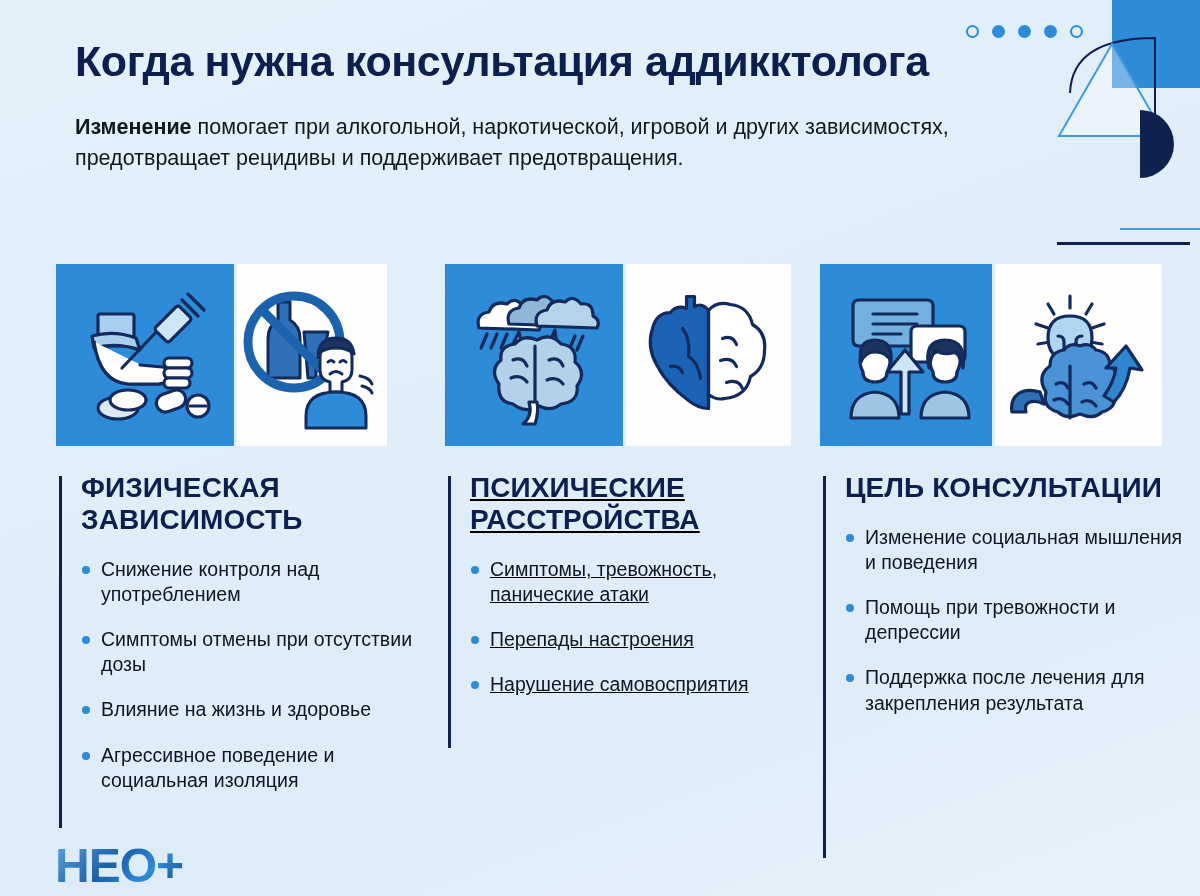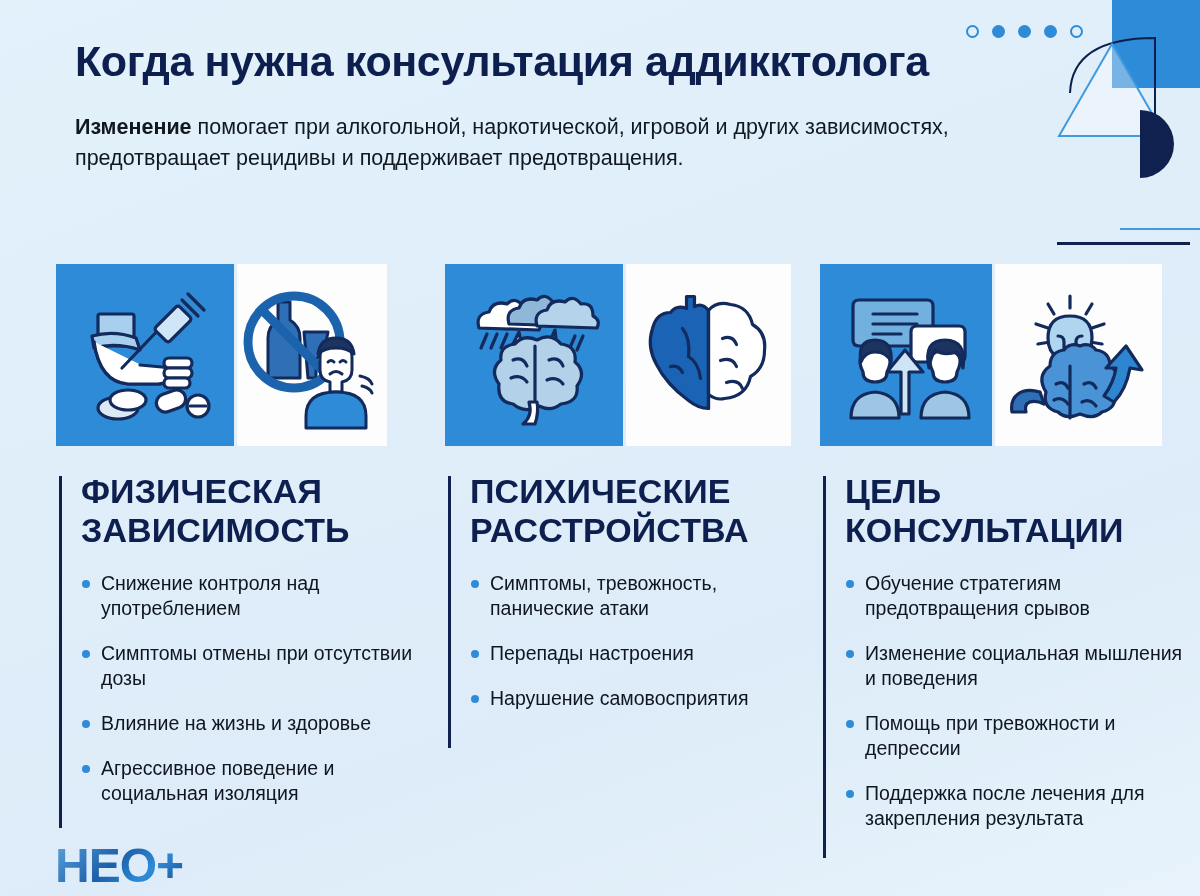--- a/index.html
+++ b/index.html
@@ -45,21 +45,21 @@
     max-width:1040px;
   }
   .subtitle b { font-weight:700; }
 
   
   .columns {
     position:absolute; left:0; top:264px; width:1200px; display:flex;
   }
   .col { position:relative; }
   .col-1 { width:374px; margin-left:56px; }
-  .col-2 { width:346px; margin-left:15px; }
+  .col-2 { width:346px; margin-left:15px;text-decoration:underline; }
   .col-3 { width:374px; margin-left:29px; }
 
   .imgstrip { display:flex; height:182px; }
   .panel { position:relative; overflow:hidden; }
   .panel.blue  { background:#2e8bd8; }
   .panel.white { background:#fdfdfd; }
   .col-1 .panel.blue  { width:178px; }
   .col-1 .panel.white { width:150px; margin-left:3px; }
   .col-2 .panel.blue  { width:178px; }
   .col-2 .panel.white { width:165px; margin-left:3px; }
@@ -69,21 +69,21 @@
 
   .body-block { position:relative; padding-left:25px; margin-top:26px; }
   .divider {
     position:absolute; left:3px; top:4px; width:2.5px; background:#10204f;
   }
   .col-1 .divider { height:352px; }
   .col-2 .divider { height:272px; }
   .col-3 .divider { height:382px; }
 
   .cat-title {
-    font-size:34px; font-weight:700; line-height:1.14; color:#0d1f4e;
+    font-size:28px; font-weight:700; line-height:1.14; color:#0d1f4e;
     text-transform:uppercase; letter-spacing:0.1px;
   }
   ul.bullets { list-style:none; margin-top:21px; }
   ul.bullets li {
     position:relative; padding-left:20px; margin-bottom:20px;
     font-size:19.5px; line-height:1.29; color:#0f1620;
   }
   ul.bullets li::before {
     content:""; position:absolute; left:1px; top:9px;
     width:8px; height:8px; border-radius:50%; background:#2e8bd8;
@@ -282,21 +282,20 @@
             <path d="M100 116 q 10 -14 12 -28 l -10 0 l 20 -22 l 16 24 l -12 -2 q -4 22 -16 34 z" fill="#2f86d0"></path>
             <path d="M36 112 q -14 -4 -22 2 q -8 6 -6 18 l 14 0 q -2 -8 4 -10 q 6 -2 14 2 z" fill="#2f6fb5"></path>
           </g>
         </svg>
       </div>
     </div>
     <div class="body-block">
       <span class="divider"></span>
       <h2 class="cat-title">ЦЕЛЬ КОНСУЛЬТАЦИИ</h2>
       <ul class="bullets">
-        <li>Обучение стратегиям предотвращения срывов</li>
         <li>Изменение социальная мышления и поведения</li>
         <li>Помощь при тревожности и депрессии</li>
         <li>Поддержка после лечения для закрепления результата</li>
       </ul>
     </div>
   </div>
 
 </div>
 
 <div class="logo">НЕО+</div>

